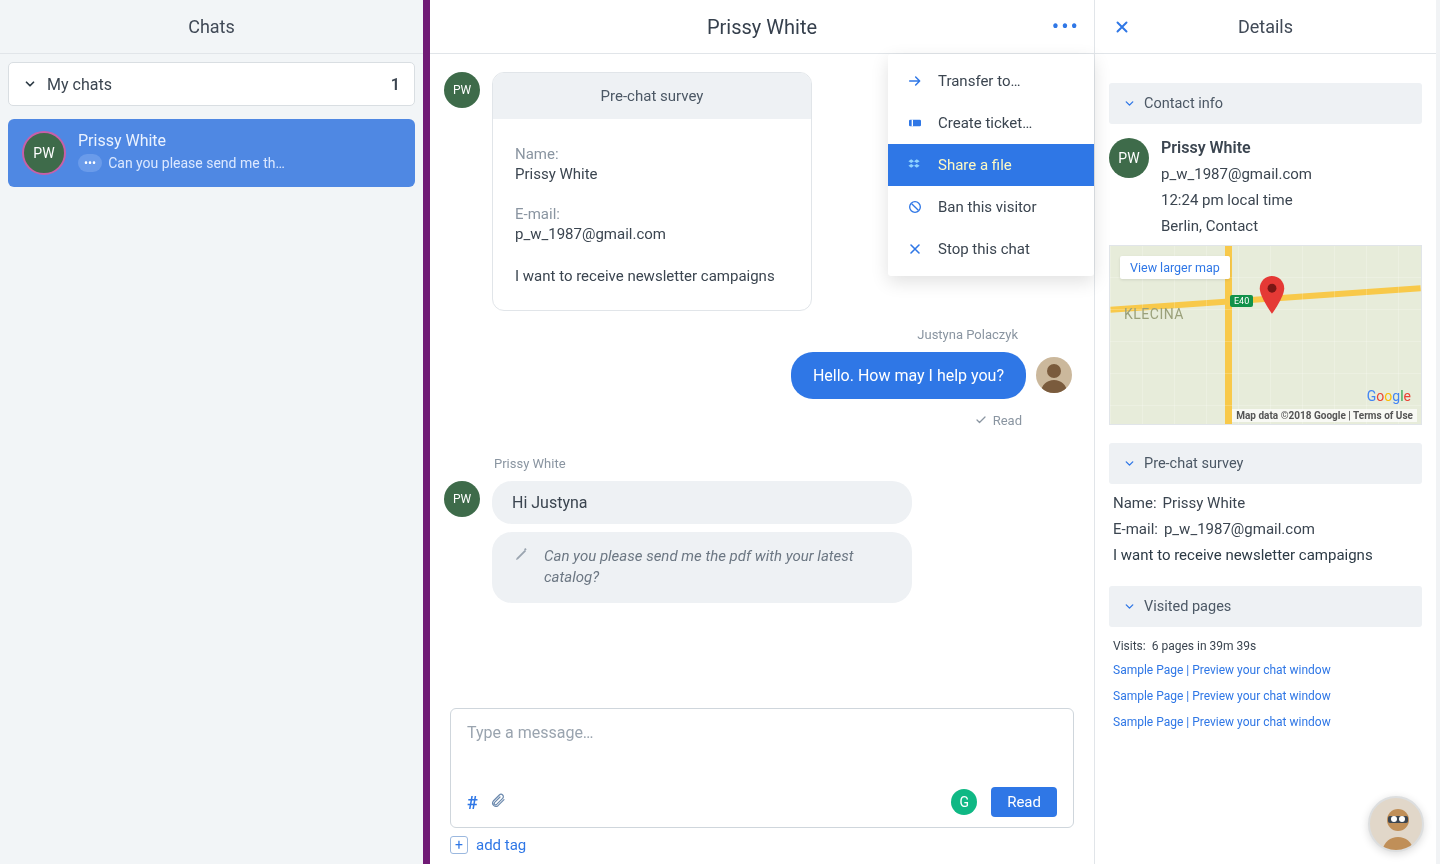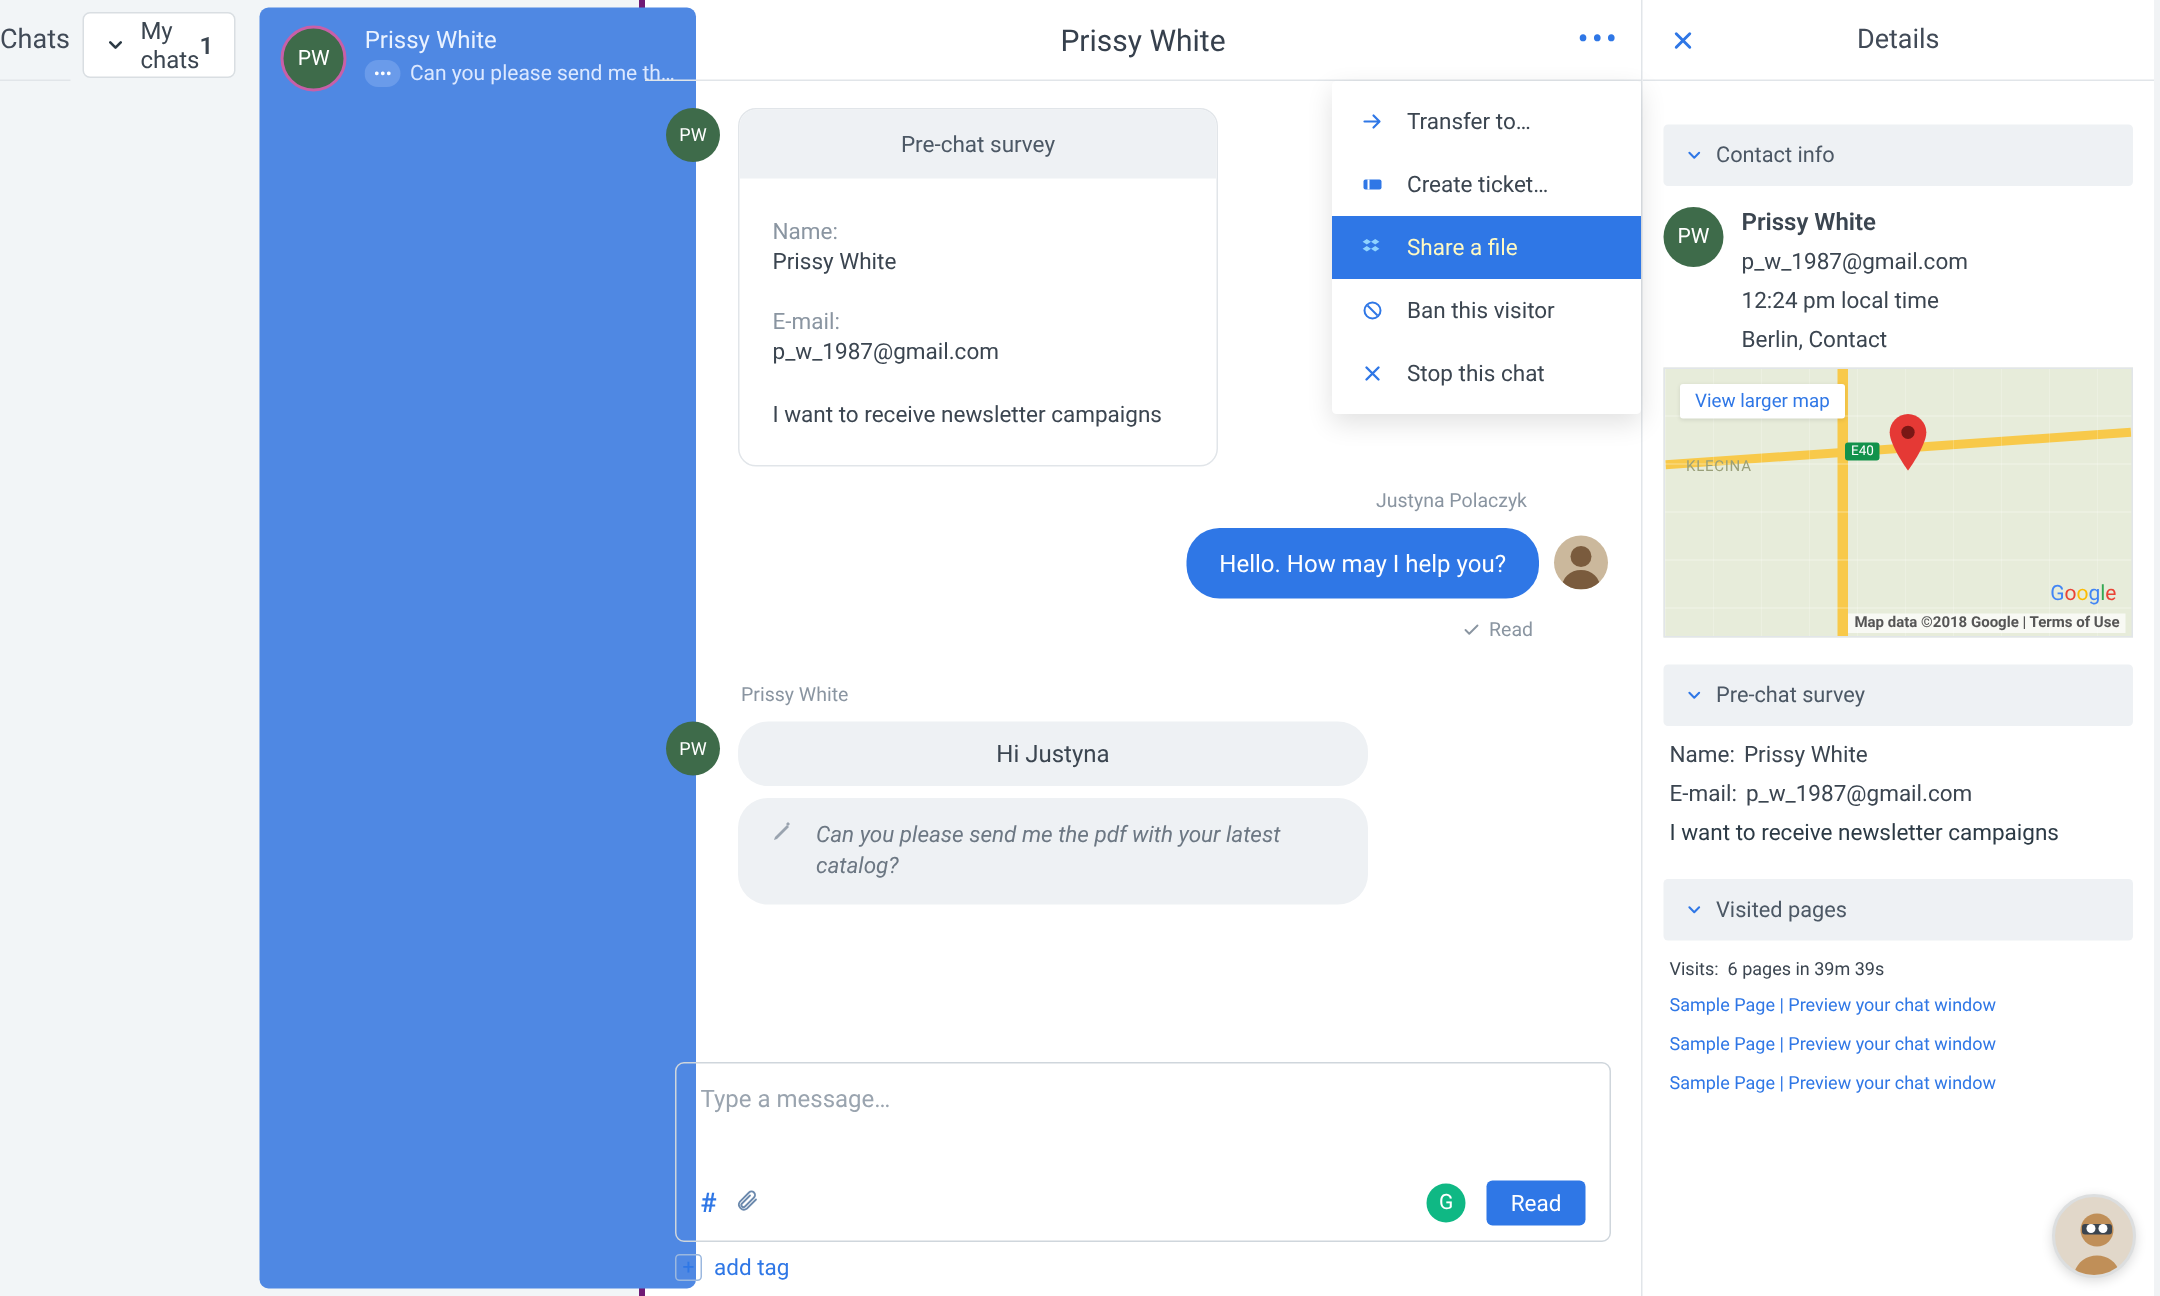--- a/index.html
+++ b/index.html
@@ -1,20 +1,20 @@
 <!DOCTYPE html>
 <html><head>
 <meta charset="utf-8">
 <style>
 * { box-sizing: border-box; margin: 0; padding: 0; font-family: -apple-system, BlinkMacSystemFont, "Segoe UI", Roboto, "Helvetica Neue", Arial, sans-serif; }
 html, body { height: 100%; background: #fff; color: #2c3a45; font-size: 15px; }
 .app { display: flex; height: 100%; width: 100%; }
 
 
-.col-left { width: 430px; background: #f2f5f7; border-right: 4px solid #701a75; display: flex; flex-direction: row; }
+.col-left { width: 430px; background: #f2f5f7; border-right: 7px solid #701a75; display: flex; flex-direction: column; }
 .left-header { height: 54px; display: flex; align-items: center; justify-content: center; border-bottom: 1px solid #e1e5e9; font-size: 18px; color: #414a57; }
 .mychats-row { margin: 8px; background: #fff; border: 1px solid #d9dee2; border-radius: 5px; height: 44px; display: flex; align-items: center; padding: 0 14px; font-size: 16px; color: #3b4550; }
 .mychats-row .chev { margin-right: 10px; }
 .mychats-row .count { margin-left: auto; font-weight: 600; }
 .chat-item { margin: 5px 8px; background: #4f88e3; border-radius: 6px; padding: 12px 14px; display: flex; gap: 12px; cursor: pointer; }
 .avatar-circle { width: 44px; height: 44px; border-radius: 50%; display: flex; align-items: center; justify-content: center; font-size: 14px; color: #fff; flex-shrink: 0; }
 .av-green { background: #3e6b4a; }
 .chat-item .avatar-circle { border: 2px solid #c85fa8; }
 .chat-item .ci-body { min-width: 0; flex: 1; }
 .chat-item .ci-name { color: #eaf2ff; font-size: 16px; margin-bottom: 4px; }
@@ -37,21 +37,21 @@
 .survey-body .val { color: #3b4550; }
 .survey-body .note { margin-top: 22px; line-height: 1.5; }
 
 .agent-name { text-align: right; color: #8a95a1; font-size: 13px; margin-right: 54px; margin-top: 6px; }
 .agent-row { display: flex; justify-content: flex-end; align-items: center; gap: 10px; }
 .bubble-blue { background: #2f77e6; color: #fff; border-radius: 22px; padding: 14px 22px; font-size: 16px; max-width: 420px; }
 .agent-avatar { width: 36px; height: 36px; border-radius: 50%; background: #cbb89c; display: flex; align-items: center; justify-content: center; overflow: hidden; }
 .read-row { text-align: right; color: #8a95a1; font-size: 13px; margin-right: 50px; margin-top: 4px; display: flex; justify-content: flex-end; gap: 6px; align-items: center; }
 
 .visitor-name { color: #8a95a1; font-size: 13px; margin-left: 50px; margin-top: 18px; }
-.bubble-grey { background: #eef1f4; color: #3b4550; border-radius: 20px; padding: 12px 20px; font-size: 16px; max-width: 420px; text-align: center; }
+.bubble-grey { background: #eef1f4; color: #3b4550; border-radius: 20px; padding: 12px 20px; font-size: 16px; max-width: 420px; }
 .bubble-typing { background: #eef1f4; color: #6c7783; border-radius: 20px; padding: 14px 22px; font-style: italic; display: flex; gap: 14px; max-width: 420px; align-items: flex-start; line-height: 1.45; }
 
 .composer-wrap { padding: 0 20px 10px 20px; }
 .composer { border: 1px solid #cfd6dc; border-radius: 6px; padding: 14px 16px 10px 16px; min-height: 120px; display: flex; flex-direction: column; }
 .composer-input { flex: 1; border: none; outline: none; font-size: 16px; color: #3b4550; resize: none; min-height: 52px; }
 .composer-input::placeholder { color: #9aa4af; }
 .composer-bottom { display: flex; align-items: center; gap: 14px; margin-top: auto; }
 .cb-left { color: #6b89ad; display: flex; gap: 12px; font-size: 18px; }
 .cb-grammarly { margin-left: auto; width: 26px; height: 26px; border-radius: 50%; background: #0fb884; color: #fff; display: flex; align-items: center; justify-content: center; font-size: 14px; }
 .send-btn { background: #2f77e6; color: #fff; border: none; border-radius: 4px; padding: 6px 16px; font-size: 15px; cursor: pointer; }
@@ -71,21 +71,21 @@
 .r-content { padding: 0 0 20px 0; }
 .section-head { background: #eef1f4; padding: 12px 14px; font-size: 14.5px; color: #4c5865; display: flex; align-items: center; gap: 8px; margin-top: 18px; border-radius: 3px; margin-left: 14px; margin-right: 14px; }
 .section-head.first { margin-top: 16px; text-align: center; }
 .section-head .chev-d { color: #2f77e6; }
 .contact-block { padding: 14px 14px 10px 14px; display: flex; gap: 12px; }
 .contact-info { display: flex; flex-direction: column; gap: 8px; font-size: 15px; color: #3b4550; }
 .contact-info .cname { font-weight: 600; font-size: 16px; }
 .map { margin: 0 14px; height: 180px; background: #e7ecda; position: relative; border: 1px solid #e1e5e9; overflow: hidden; }
 .map .larger { position: absolute; top: 10px; left: 10px; background: #fff; padding: 4px 10px; font-size: 12.5px; color: #2f77e6; border-radius: 2px; box-shadow: 0 1px 3px rgba(0,0,0,.1); cursor:pointer; }
 .map .road { position: absolute; background: #f8c94a; }
-.map .district { position: absolute; font-size: 10px; color: #9aa07a; letter-spacing: .5px; }
+.map .district { position: absolute; font-size: 14px; color: #9aa07a; letter-spacing: .5px; }
 .map .pin { position: absolute; left: 148px; top: 30px; }
 .map .google { position: absolute; right: 10px; bottom: 20px; font-size: 14px; }
 .map .copyright { position: absolute; right: 4px; bottom: 2px; font-size: 10px; color: #555; background: rgba(255,255,255,.7); padding: 1px 4px; font-weight: bold; }
 .kv-block { padding: 10px 18px 4px 18px; font-size: 15px; display: flex; flex-direction: column; gap: 8px; }
 .kv-row { display: flex; gap: 6px; }
 .kv-row .k { color: #3b4550; }
 .kv-row .v { color: #3b4550; }
 .visits-block { padding: 12px 18px 0 18px; font-size: 12px; }
 .visit-link { color: #2f77e6; display: block; margin-top: 8px; line-height: 1.5; }
 

